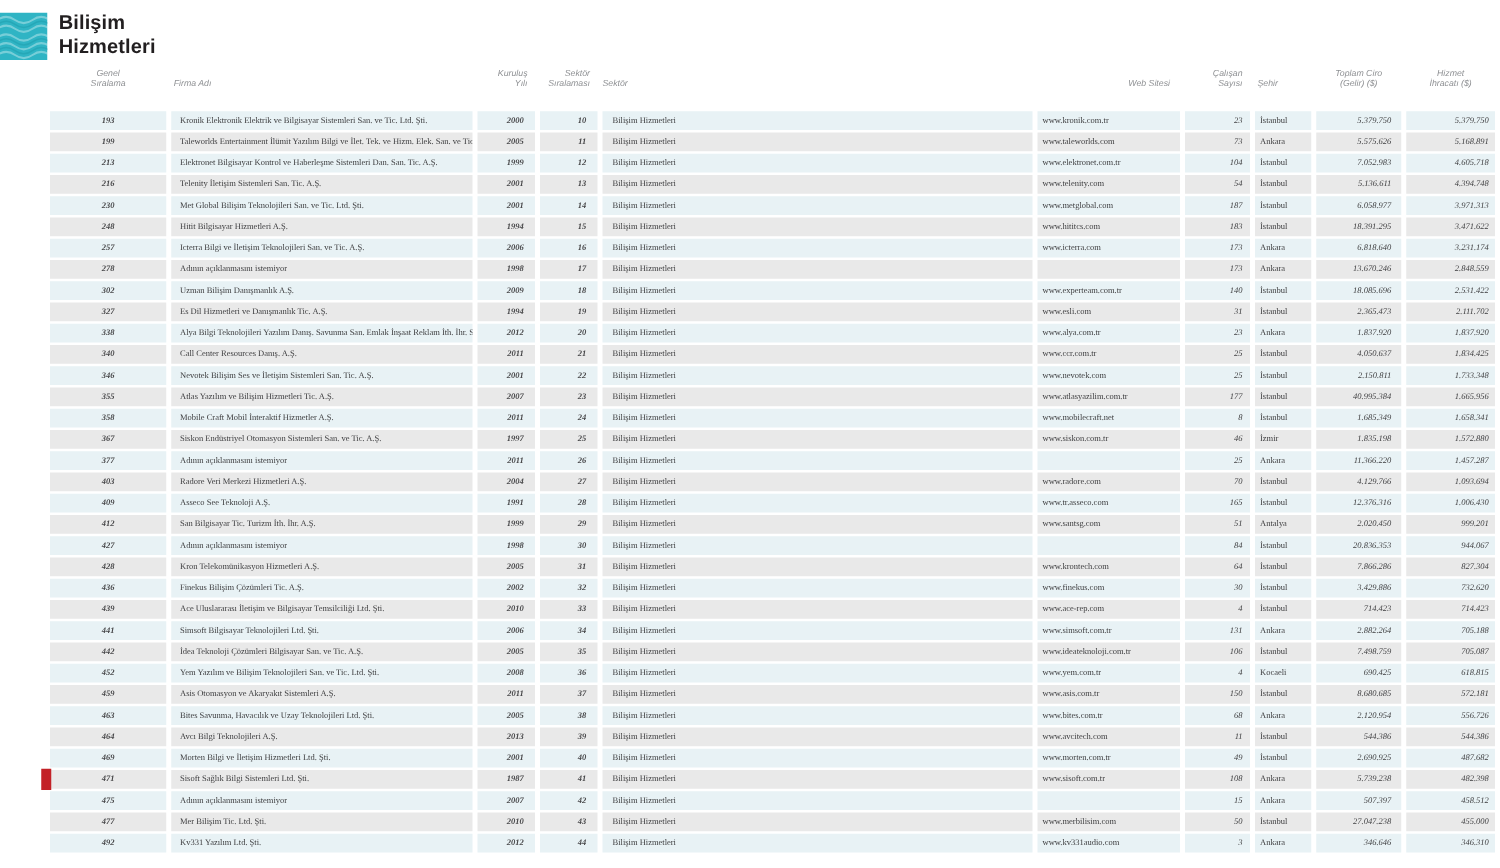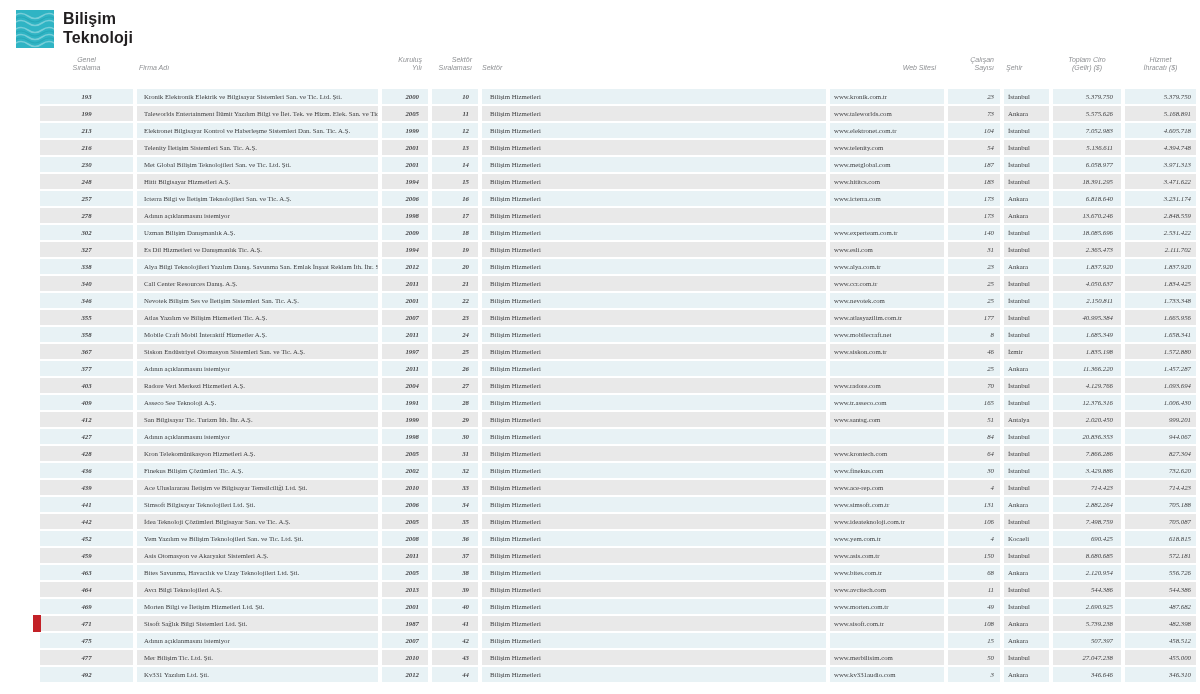--- a/index.html
+++ b/index.html
@@ -1,19 +1,19 @@
 <!DOCTYPE html>
 <html style="--marker-red: #c32127; --stripe-blue: #e8f2f5; --stripe-gray: #e9e9e9;"><head>
 <meta charset="utf-8">
 <style>
   html,body{margin:0;padding:0;background:#ffffff;}
   body{width:1200px;height:694px;overflow:hidden;font-family:"Liberation Sans",sans-serif;position:relative;}
 
   
-  .brand{position:absolute;top:10px;left:16px;display:flex;align-items:flex-start;}
+  .brand{position:absolute;top:10px;left:0;display:flex;align-items:flex-start;}
   .logo{width:38px;height:38px;display:block;}
   .title{margin-left:9px;font-weight:700;font-size:16px;line-height:1.18;color:#221f20;letter-spacing:.1px;}
 
   
   .grid{display:grid;grid-template-columns:93px 241px 46px 46px 344px 114px 52px 45px 68px 71px;column-gap:4px;}
   .table{position:absolute;left:40px;top:56px;width:1156px;}
 
   .thead{margin-bottom:16px;}
   .hcell{font-style:italic;font-size:7px;line-height:1.2;color:#8f9194;white-space:pre-line;align-self:end;}
   .hcell.c1{text-align:center;}
@@ -56,21 +56,21 @@
       <path d="M-2 34 Q 5 29, 12 34 T 26 34 T 40 34"></path>
     </g>
     <g fill="none" stroke="#1d98a8" stroke-opacity="0.45" stroke-width="1.2">
       <path d="M-2 9.5 Q 5 4.5, 12 9.5 T 26 9.5 T 40 9.5"></path>
       <path d="M-2 23.5 Q 5 18.5, 12 23.5 T 26 23.5 T 40 23.5"></path>
       <path d="M-2 30.5 Q 5 25.5, 12 30.5 T 26 30.5 T 40 30.5"></path>
     </g>
   </svg>
   <div class="title">
     <div>Bilişim</div>
-    <div>Teknoloji</div>
+    <div>Hizmetleri</div>
   </div>
 </div>
 
 <div class="table">
   <div class="thead grid">
       <div class="hcell c1">Genel
 Sıralama</div>
       <div class="hcell c2">Firma Adı</div>
       <div class="hcell c3">Kuruluş
 Yılı</div>

